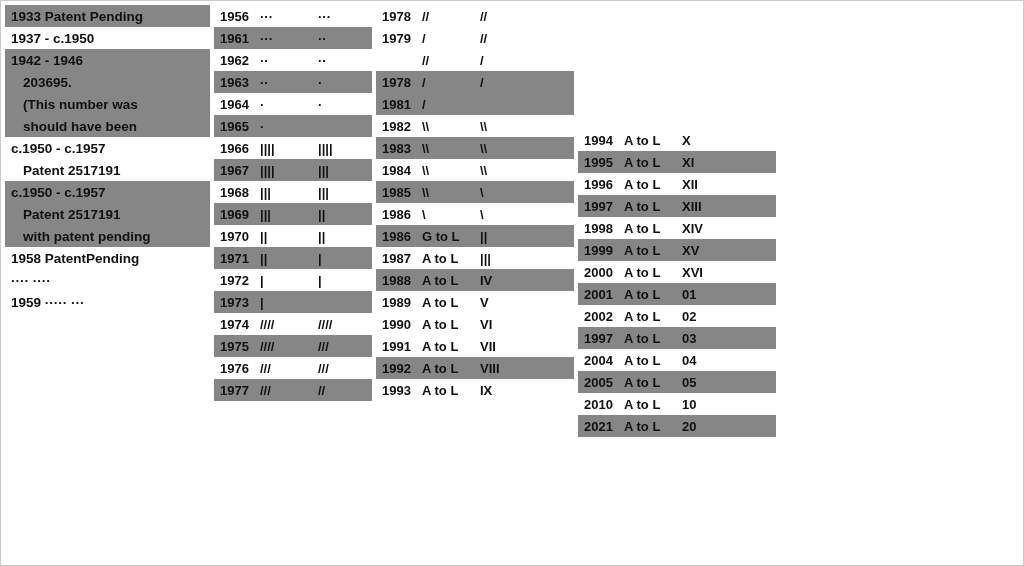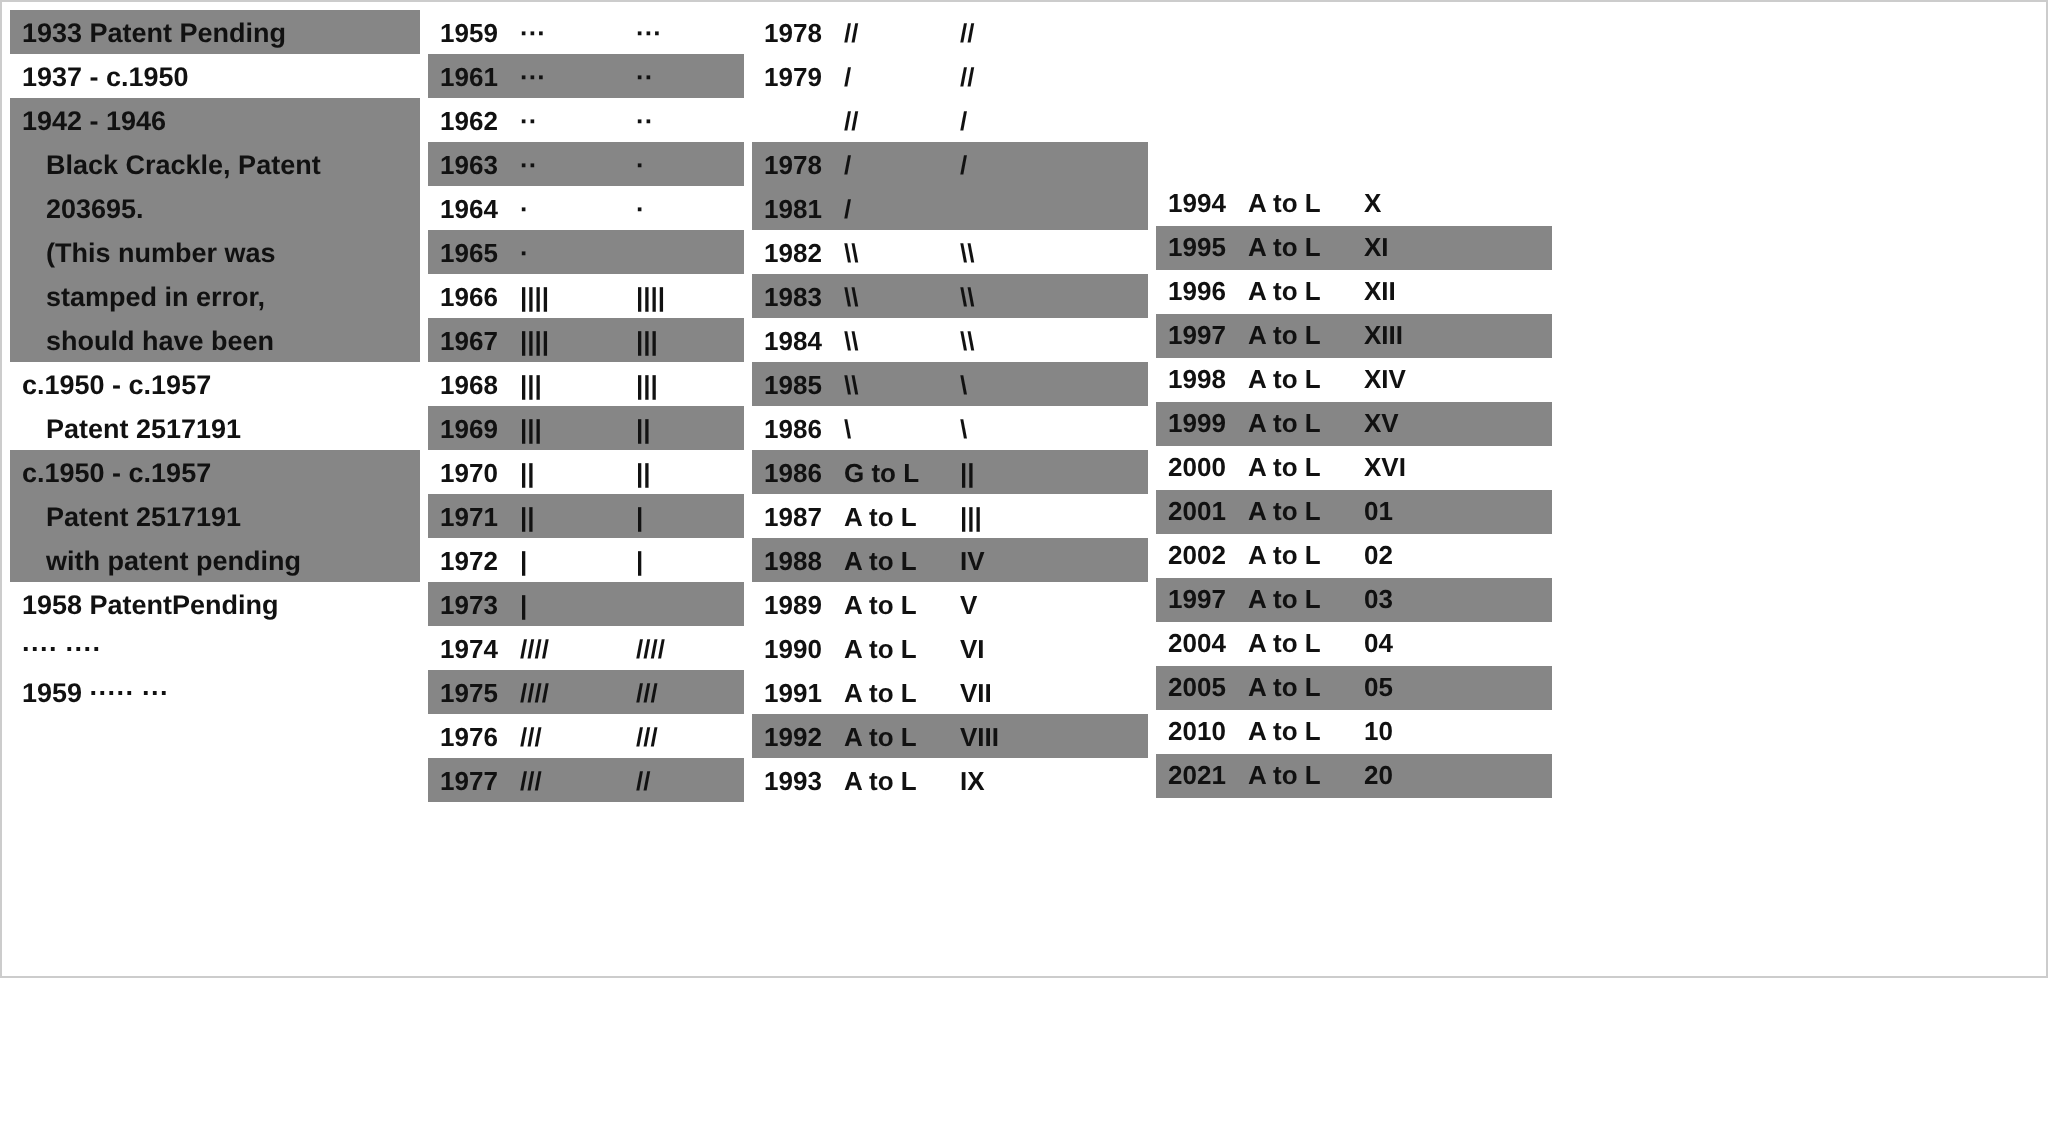--- a/index.html
+++ b/index.html
@@ -7,21 +7,21 @@
       width: 1024px;
       height: 566px;
       background: #fff;
       font-family: Arial, Helvetica, sans-serif;
       font-size: 13px;
       overflow: hidden;
     }
     .outer {
       display: flex;
       width: 1024px;
-      height: 489px;
+      height: 566px;
       background: #fff;
       padding: 4px;
       gap: 2px;
     }
     .col {
       display: flex;
       flex-direction: column;
       gap: 0px;
     }
     .cell {
@@ -61,32 +61,26 @@
       <div class="cell dark">
         <span style="padding-left: 0px;">1933  Patent Pending</span>
       </div>
       <div class="cell light">
         <span style="padding-left: 0px;">1937 - c.1950</span>
       </div>
       <div class="cell dark">
         <span style="padding-left: 0px;">1942 - 1946</span>
       </div>
       <div class="cell dark">
-        <span style="padding-left: 12px;">Black Crackle, Patent</span>
-      </div>
-      <div class="cell dark">
         <span style="padding-left: 12px;">203695.</span>
       </div>
       <div class="cell dark">
         <span style="padding-left: 12px;">(This number was</span>
       </div>
       <div class="cell dark">
-        <span style="padding-left: 12px;">stamped in error,</span>
-      </div>
-      <div class="cell dark">
         <span style="padding-left: 12px;">should have been</span>
       </div>
       <div class="cell light">
         <span style="padding-left: 0px;">c.1950 - c.1957</span>
       </div>
       <div class="cell light">
         <span style="padding-left: 12px;">Patent 2517191</span>
       </div>
       <div class="cell dark">
         <span style="padding-left: 0px;">c.1950 - c.1957</span>
@@ -103,21 +97,21 @@
       <div class="cell light">
         <span style="padding-left: 0px;">  ····          ····</span>
       </div>
       <div class="cell light">
         <span style="padding-left: 0px;">1959  ·····         ···</span>
       </div>
     </div>
 
   <div class="col col2" id="col2-container">
       <div class="cell light">
-        <span class="year">1959</span>
+        <span class="year">1956</span>
         <span class="val1">···</span>
         <span class="val2">···</span>
       </div>
       <div class="cell dark">
         <span class="year">1961</span>
         <span class="val1">···</span>
         <span class="val2">··</span>
       </div>
       <div class="cell light">
         <span class="year">1962</span>

